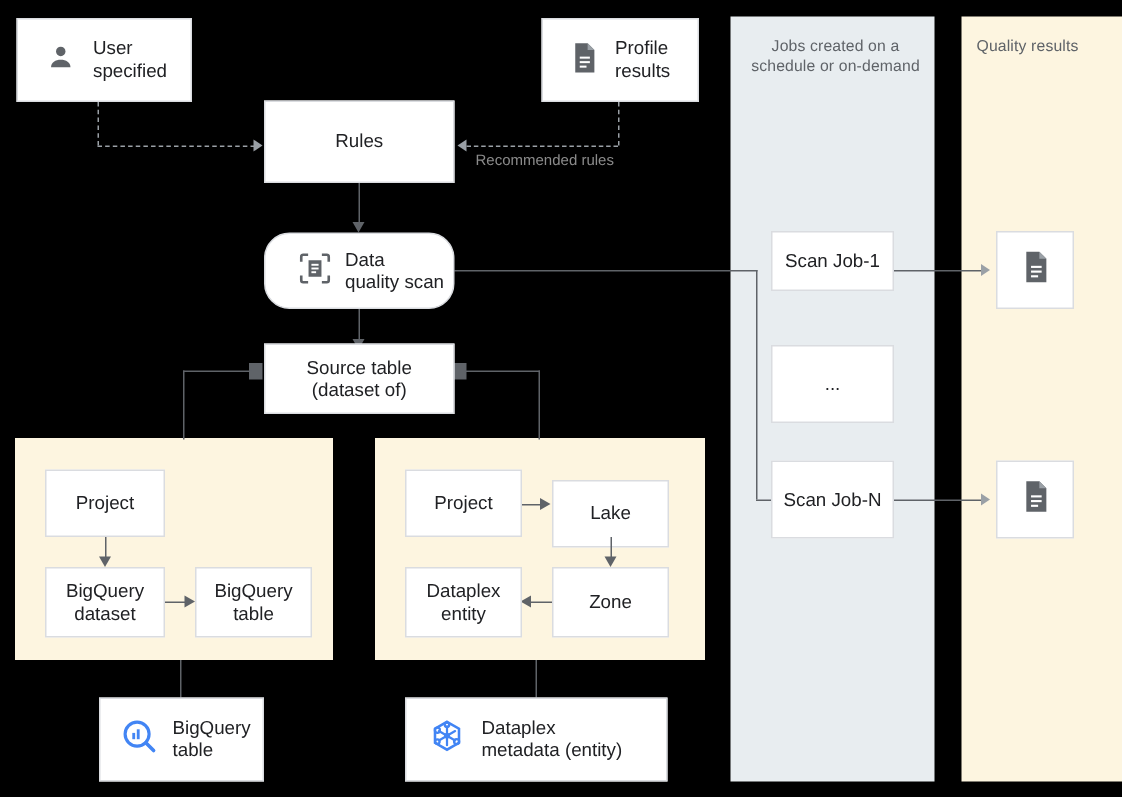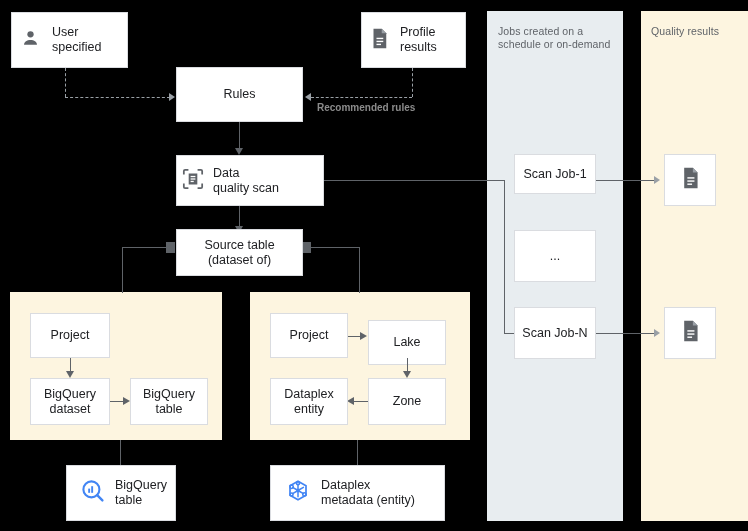--- a/index.html
+++ b/index.html
@@ -11,21 +11,21 @@
   .panel-label{
     position:absolute;color:#5f6368;font-size:10.5px;line-height:13px;
     letter-spacing:.1px;
   }
   .node{
     position:absolute;background:#fff;border:1px solid #dadce0;
     display:flex;align-items:center;justify-content:center;
     box-sizing:border-box;color:#202124;font-size:12.5px;line-height:15px;
     text-align:center;
   }
-  .node.with-icon{justify-content:flex-start;padding-left:8px;gap:11px;text-align:left;}
+  .node.with-icon{justify-content:flex-start;padding-left:18px;gap:11px;text-align:left;}
   .node .txt{white-space:pre-line;}
   .legend-node{
     position:absolute;background:#fff;border:1px solid #dadce0;
     display:flex;align-items:center;gap:10px;padding-left:14px;
     box-sizing:border-box;color:#202124;font-size:12.5px;line-height:15px;
   }
   .ico{flex:0 0 auto;display:block;}
   
   .ln{position:absolute;background:#5f6368;}
   .ln.h{height:1px;}
@@ -33,33 +33,33 @@
   .dln{position:absolute;}
   .dln.h{height:0;border-top:1px dashed #9aa0a6;}
   .dln.v{width:0;border-left:1px dashed #9aa0a6;}
   .arrowhead{position:absolute;width:0;height:0;}
   .ah-down{border-left:4.5px solid transparent;border-right:4.5px solid transparent;border-top:7px solid #5f6368;}
   .ah-right{border-top:4.5px solid transparent;border-bottom:4.5px solid transparent;border-left:7px solid #5f6368;}
   .ah-left{border-top:4.5px solid transparent;border-bottom:4.5px solid transparent;border-right:7px solid #5f6368;}
   .ah-right-thin{border-top:4px solid transparent;border-bottom:4px solid transparent;border-left:6px solid #9aa0a6;}
   .ah-left-thin{border-top:4px solid transparent;border-bottom:4px solid transparent;border-right:6px solid #9aa0a6;}
   .connector{position:absolute;width:9px;height:11px;background:#5f6368;}
-  .edge-label{position:absolute;color:#8b8b8b;font-size:10px;line-height:12px;white-space:nowrap;font-weight:bold;}
+  .edge-label{position:absolute;color:#8b8b8b;font-size:10px;line-height:12px;white-space:nowrap;}
 </style>
 </head>
 <body>
 
 <div id="canvas">
 
   <div class="panel" style="left:10px;top:292px;width:212px;height:148px;background:#fdf5e0;"></div>
 
   <div class="panel" style="left:250px;top:292px;width:220px;height:148px;background:#fdf5e0;"></div>
 
   <div class="panel" style="left:487px;top:11px;width:136px;height:510px;background:#e8edf0;"></div>
-  <div class="panel-label" style="left:498px;top:25px;width:118px;white-space:pre-line;">Jobs created on a
+  <div class="panel-label" style="left:498px;top:25px;width:118px;white-space:pre-line;text-align:center;">Jobs created on a
 schedule or on-demand</div>
 
   <div class="panel" style="left:641px;top:11px;width:107px;height:510px;background:#fdf5e0;"></div>
   <div class="panel-label" style="left:651px;top:25px;width:95px;">Quality results</div>
 
   <div class="dln v" style="left:65px;top:68px;height:29px;"></div>
   <div class="dln h" style="left:65px;top:97px;width:105px;"></div>
   <div class="arrowhead ah-right-thin" style="left:169px;top:93px;"></div>
 
   <div class="dln v" style="left:412px;top:68px;height:29px;"></div>
@@ -107,21 +107,21 @@
       </svg>
     </span>
     <span class="txt">Profile
 results</span>
   </div>
 
   <div class="node" style="left:176px;top:67px;width:127px;height:55px;">
     <span class="txt">Rules</span>
   </div>
 
-  <div class="node with-icon" style="left:176px;top:155px;width:148px;height:51px;padding-left:5px;gap:9px;">
+  <div class="node with-icon" style="left:176px;top:155px;width:127px;height:51px;padding-left:22px;gap:9px;border-radius:17px;">
     <span class="ico">
       <svg width="22" height="22" viewBox="0 0 24 24" aria-hidden="true">
         <path d="M2 7V3.4C2 2.6 2.6 2 3.4 2H7" fill="none" stroke="#5f6368" stroke-width="1.9"></path>
         <path d="M17 2h3.6c.8 0 1.4.6 1.4 1.4V7" fill="none" stroke="#5f6368" stroke-width="1.9"></path>
         <path d="M22 17v3.6c0 .8-.6 1.4-1.4 1.4H17" fill="none" stroke="#5f6368" stroke-width="1.9"></path>
         <path d="M7 22H3.4C2.6 22 2 21.4 2 20.6V17" fill="none" stroke="#5f6368" stroke-width="1.9"></path>
         <rect x="7.3" y="6" width="9.4" height="12" fill="#5f6368"></rect>
         <rect x="9.4" y="8.6" width="5.2" height="1.4" fill="#fff"></rect>
         <rect x="9.4" y="11.3" width="5.2" height="1.4" fill="#fff"></rect>
         <rect x="9.4" y="14" width="3.4" height="1.4" fill="#fff"></rect>

